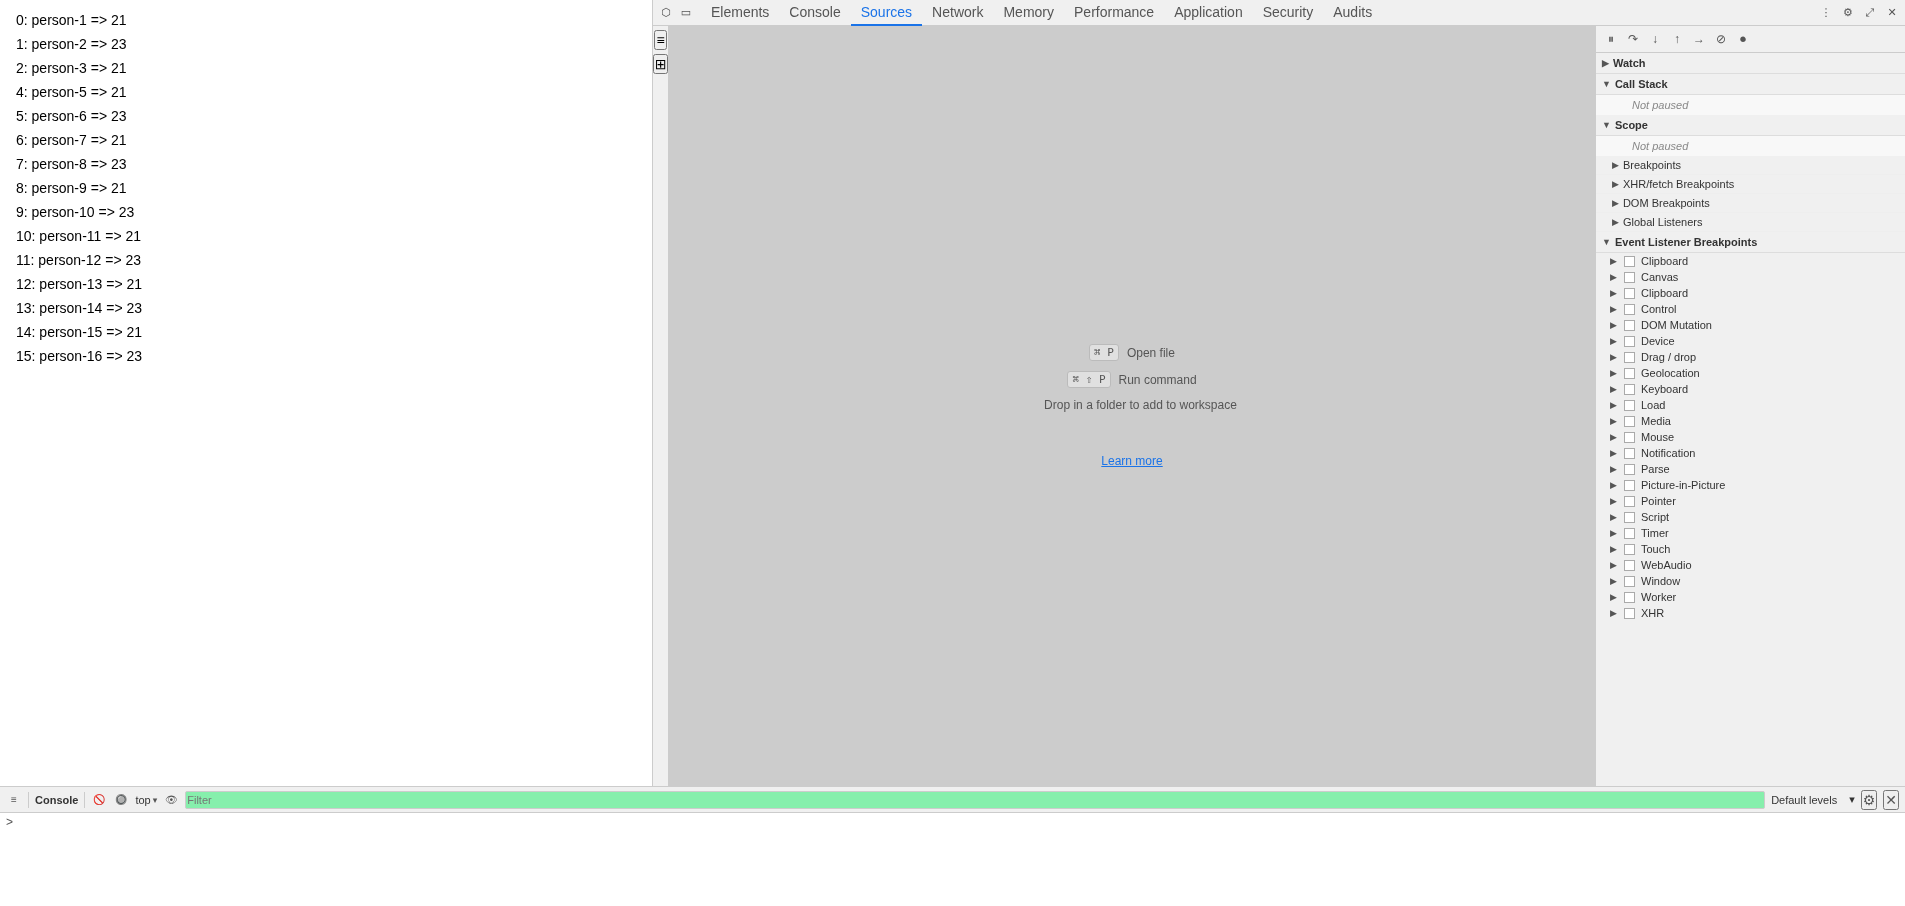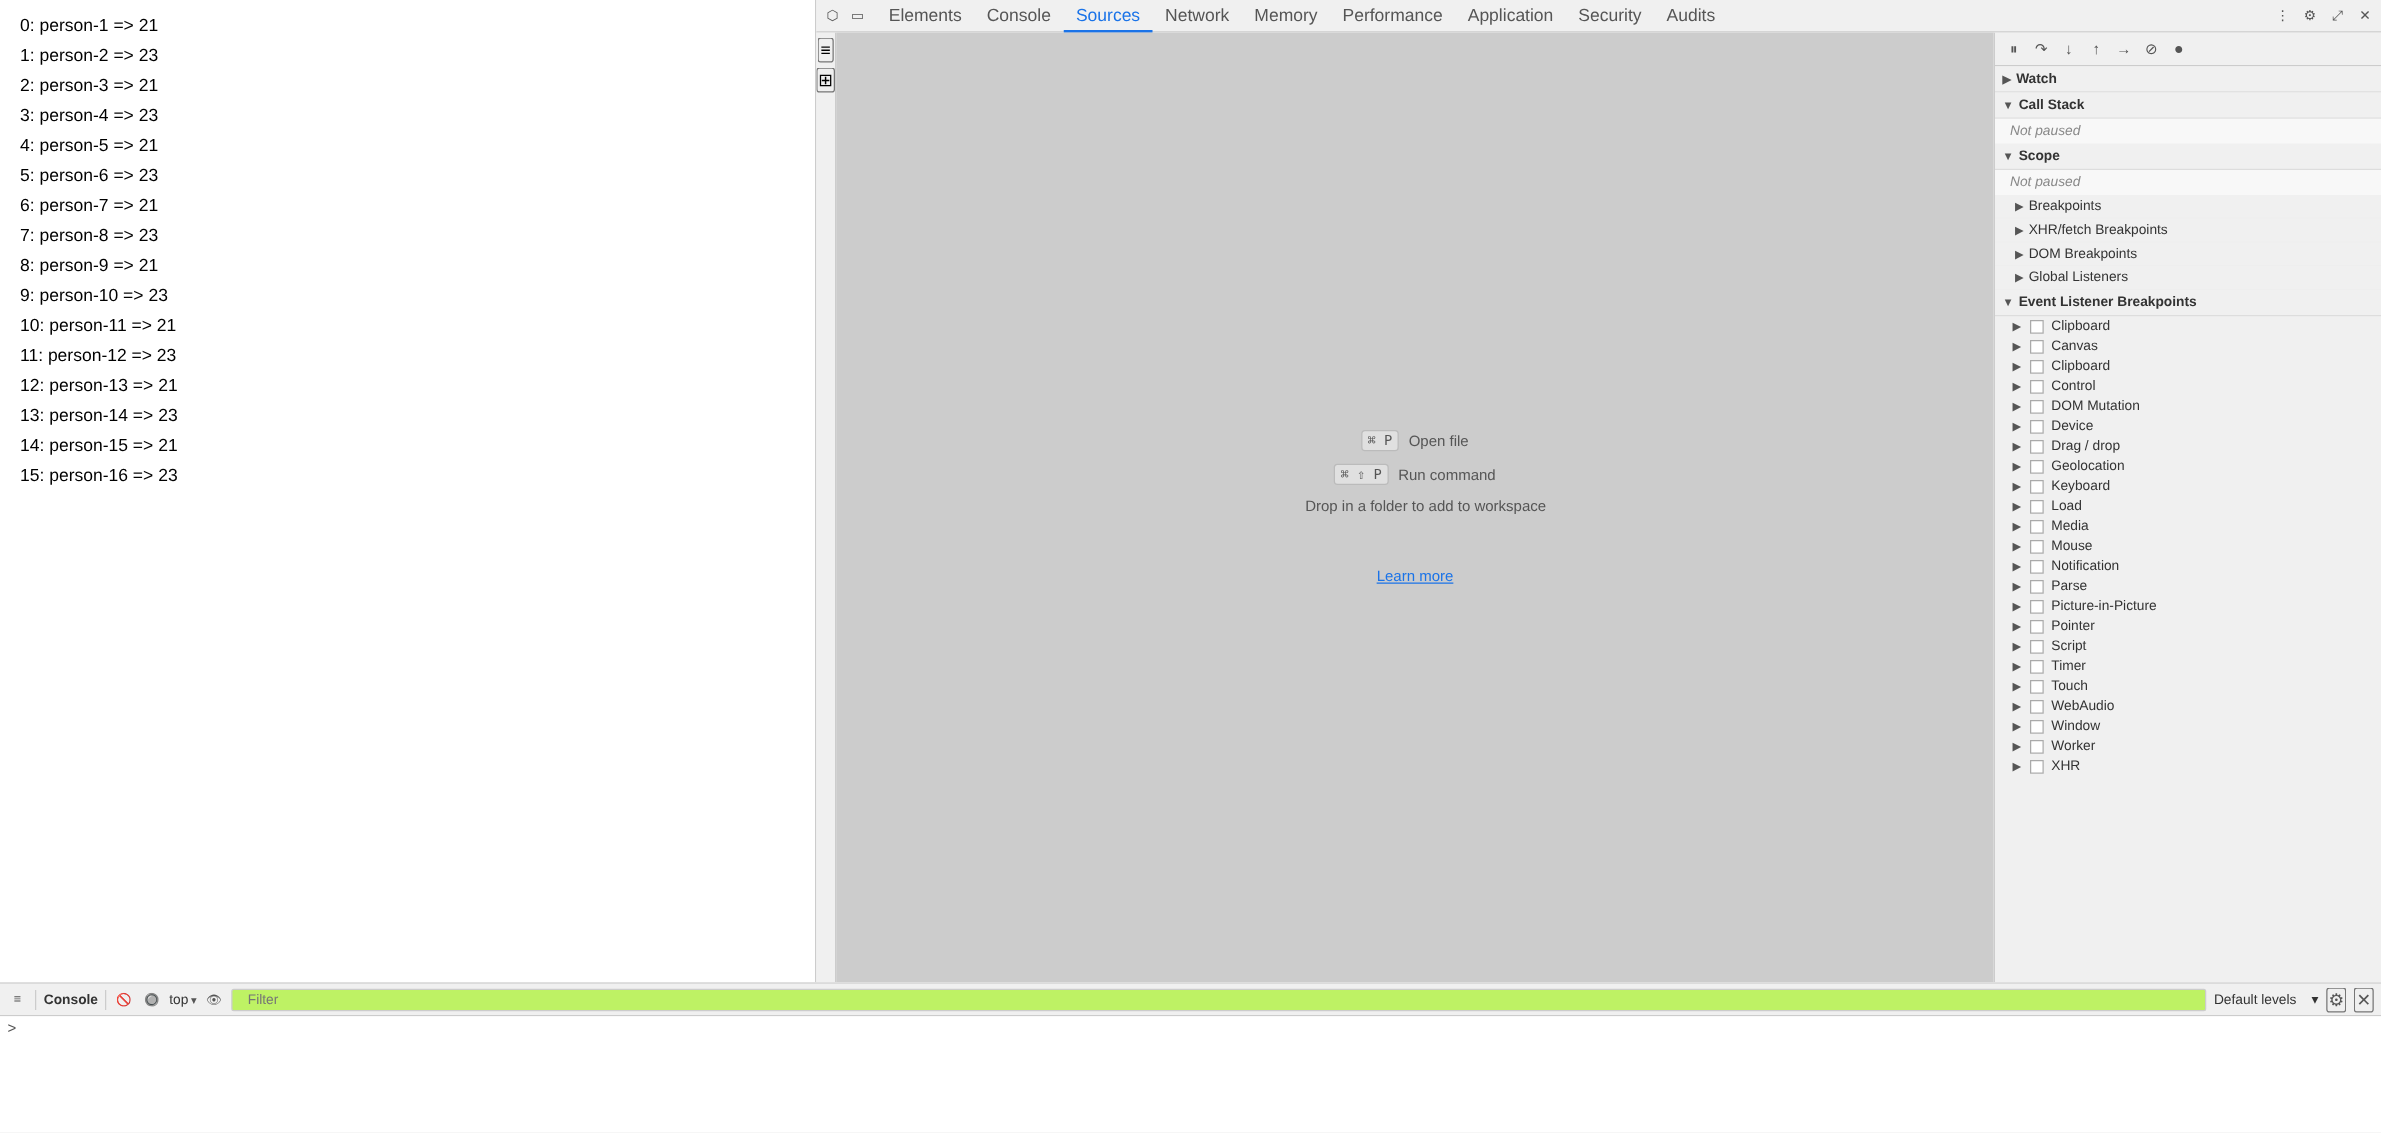--- a/index.html
+++ b/index.html
@@ -195,20 +195,21 @@
       font-size: 11px;
       color: #333;
       border-bottom: 1px solid #eee;
       cursor: pointer;
     }
     .section-status {
       font-size: 11px;
       color: #888;
       padding: 4px 12px;
       font-style: italic;
+      margin-left: 24px;
     }
 
     
     .elb-item {
       display: flex;
       align-items: center;
       padding: 2px 6px 2px 14px;
       font-size: 11px;
       color: #333;
       cursor: pointer;
@@ -263,24 +264,24 @@
       color: #333;
     }
     .console-separator {
       width: 1px;
       height: 16px;
       background: #ccc;
     }
     .console-filter-input {
       flex: 1;
       height: 18px;
-      background: #bef264;
+      background: #86efac;
       border: 1px solid #ccc;
       border-radius: 2px;
-      padding: 0 12px;
+      padding: 0 1px;
       font-size: 11px;
       color: #555;
     }
     .console-levels-btn {
       font-size: 11px;
       color: #333;
       background: transparent;
       border: none;
       cursor: pointer;
       display: flex;
@@ -338,21 +339,20 @@
 </head>
 <body>
 
 <div class="top-section">
 
   <div class="page-content">
 
   <div class="list-item">0: person-1 =&gt; 21</div>
       <div class="list-item">1: person-2 =&gt; 23</div>
       <div class="list-item">2: person-3 =&gt; 21</div>
-      <div class="list-item">3: person-4 =&gt; 23</div>
       <div class="list-item">4: person-5 =&gt; 21</div>
       <div class="list-item">5: person-6 =&gt; 23</div>
       <div class="list-item">6: person-7 =&gt; 21</div>
       <div class="list-item">7: person-8 =&gt; 23</div>
       <div class="list-item">8: person-9 =&gt; 21</div>
       <div class="list-item">9: person-10 =&gt; 23</div>
       <div class="list-item">10: person-11 =&gt; 21</div>
       <div class="list-item">11: person-12 =&gt; 23</div>
       <div class="list-item">12: person-13 =&gt; 21</div>
       <div class="list-item">13: person-14 =&gt; 23</div>

